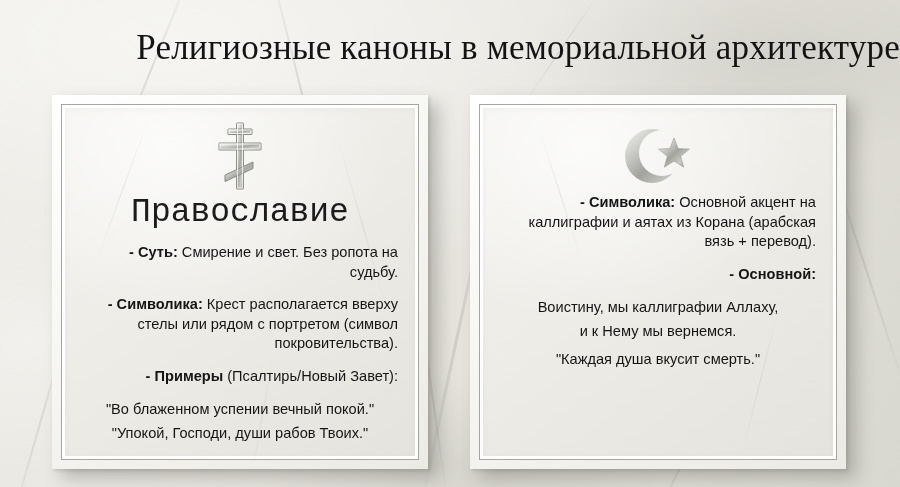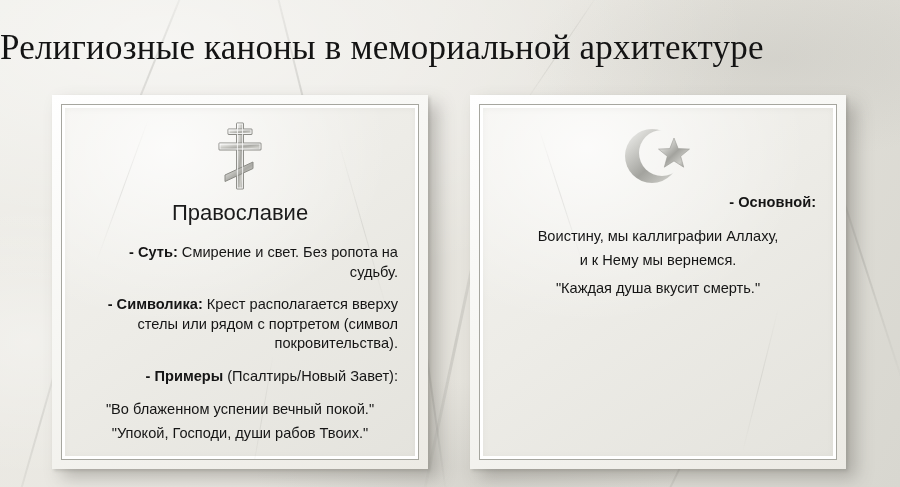--- a/index.html
+++ b/index.html
@@ -47,21 +47,21 @@
       radial-gradient(34% 26% at 52% 96%, rgba(150,150,145,0.18), rgba(0,0,0,0) 70%),
       radial-gradient(30% 40% at 3% 70%, rgba(255,255,255,0.35), rgba(0,0,0,0) 70%);
   }
 
   
   .page-title {
     position: absolute;
     top: 27px;
     left: 0;
     width: 900px;
-    text-align: left;
+    text-align: right;
     font-family: "Liberation Serif", "DejaVu Serif", serif;
     font-size: 35px;
     line-height: 42px;
     letter-spacing: 0.2px;
     color: #141414;
     white-space: nowrap;
   }
 
   
   .plaque {
@@ -103,22 +103,22 @@
   .symbol {
     height: 74px;
     display: flex;
     align-items: center;
     justify-content: center;
   }
 
   
   .faith-name {
     text-align: center;
-    font-family: Liberation Sans, sans-serif;
-    font-size: 22px;
+    font-family: Liberation Mono, monospace;
+    font-size: 33px;
     line-height: 32px;
     color: #1b1b1b;
     margin-top: 4px;
     margin-bottom: 14px;
   }
 
   
   .bullets { padding: 0 2px; }
   .bullet {
     font-size: 14.6px;
@@ -252,20 +252,23 @@
               </mask>
             </defs>
             <rect x="0" y="0" width="72" height="66" fill="url(#silverR)" mask="url(#crescentMask)"></rect>
             <polygon fill="url(#silverR)" stroke="#9a9a95" stroke-width="0.6" points="52,15 56.2,25.6 67.5,26.1 58.7,33.3 61.7,44.2 52,38 42.3,44.2 45.3,33.3 36.5,26.1 47.8,25.6"></polygon>
           </svg>
         </div>
 
 
         <div class="bullets">
           <div class="bullet">
+            <b>- Символика:</b><span> Основной акцент на каллиграфии и аятах из Корана (арабская вязь + перевод).</span>
+          </div>
+          <div class="bullet">
             <b>- Основной:</b><span></span>
           </div>
         </div>
 
         <div class="quotes">
           <div class="quote quote--tight">Воистину, мы каллиграфии Аллаху,</div>
           <div class="quote">и к Нему мы вернемся.</div>
           <div class="quote">"Каждая душа вкусит смерть."</div>
         </div>
 

